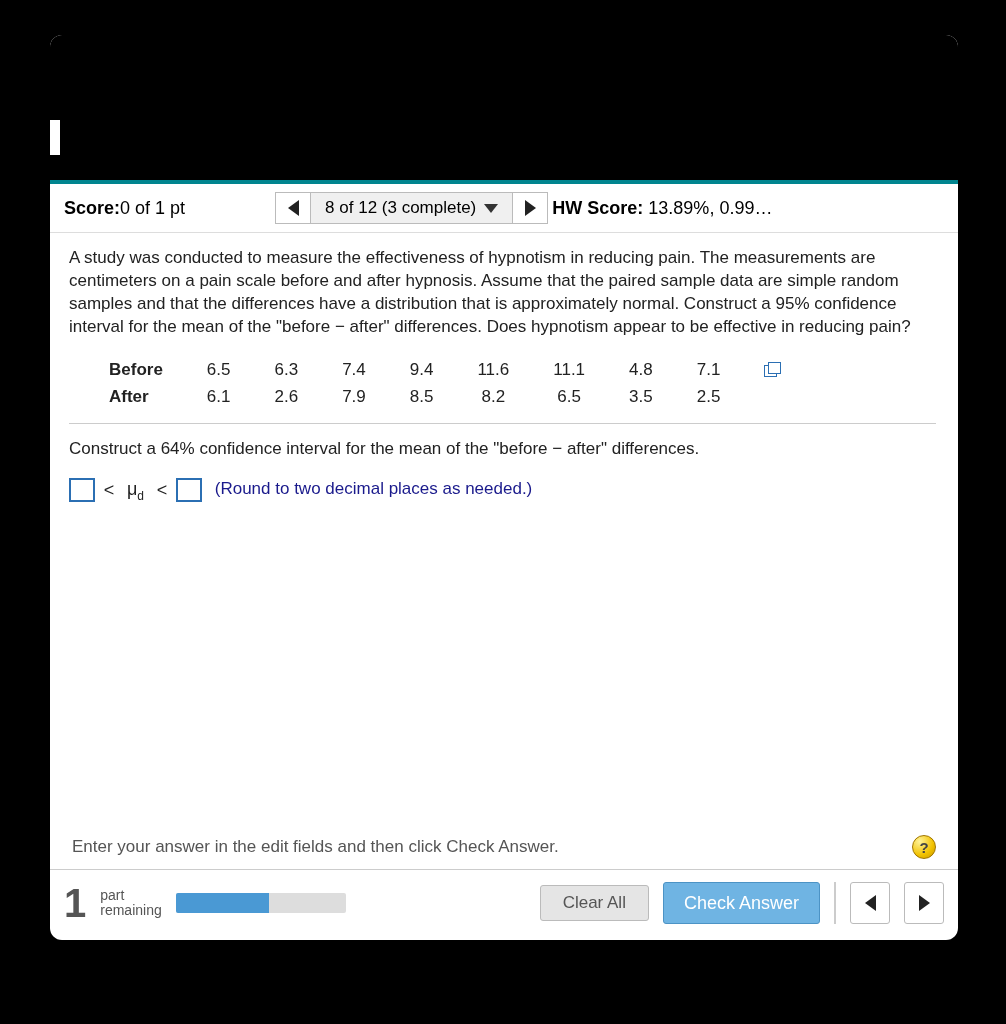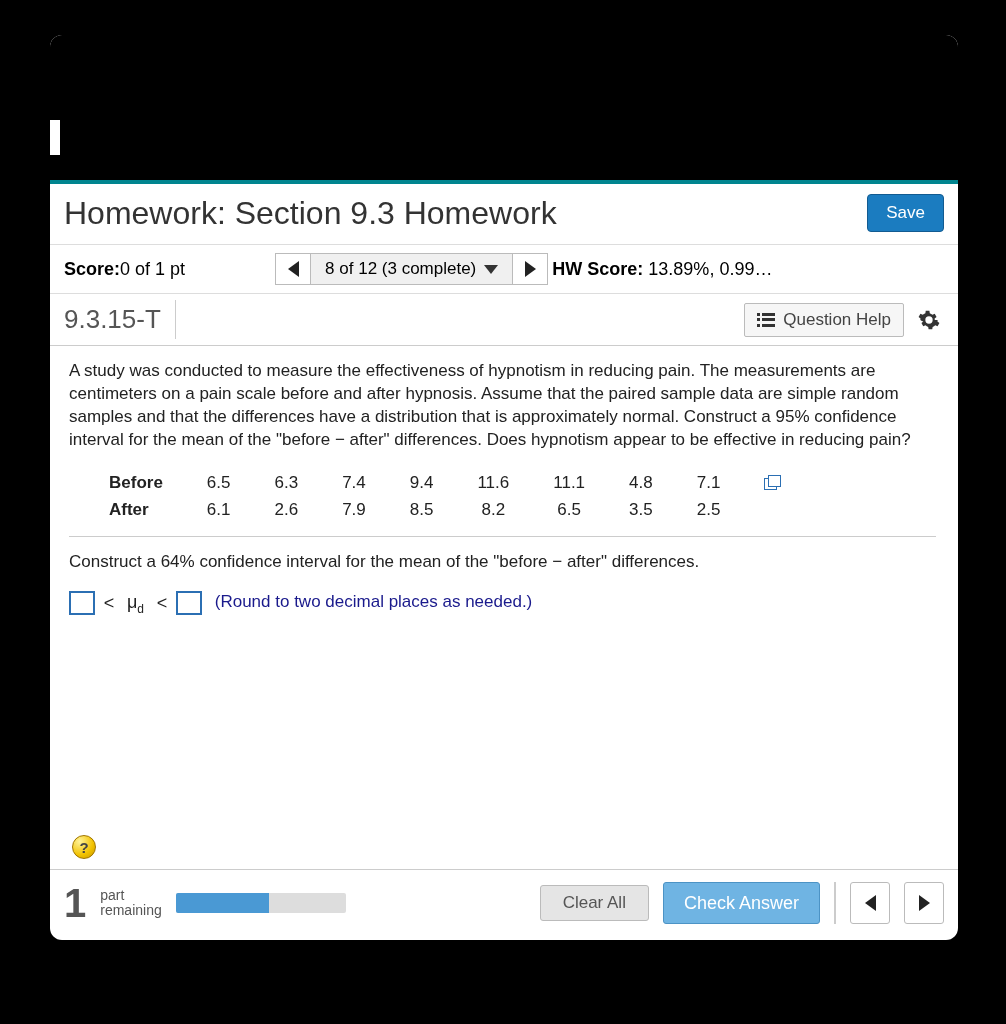--- a/index.html
+++ b/index.html
@@ -220,24 +220,20 @@
     display:flex;align-items:center;justify-content:center;cursor:pointer;border-radius:3px;
   }
 </style>
 </head>
 <body>
 
 <div class="window">
   <div class="top-black"></div>
   <div class="teal-bar"></div>
 
-  <div class="header-row">
-    <div class="page-title">Homework: Section 9.3 Homework</div>
-    <button class="save-btn">Save</button>
-  </div>
 
   <div class="sub-row">
     <span class="score-label">Score:</span>
     <span>0 of 1 pt</span>
     <span class="spacer1"></span>
     <div class="nav-group">
       <div class="nav-arrow">
           <span class="arrow-left-tri"></span>
         </div>
       <div class="nav-mid">
@@ -247,38 +243,20 @@
       <div class="nav-arrow">
           <span class="arrow-right-tri"></span>
         </div>
     </div>
     <span class="hw-score">
       <b>HW Score:</b>
       <span>13.89%, 0.99…</span>
     </span>
   </div>
 
-  <div class="q-row">
-    <div class="q-num-box">9.3.15-T</div>
-    <div class="flex"></div>
-    <div class="help-btn">
-      <span class="list-icon">
-          <span></span>
-          <i class="d1"></i>
-          <i class="d2"></i>
-          <i class="d3"></i>
-        </span>
-      <span>Question Help</span>
-    </div>
-    <div class="gear">
-      <svg viewBox="0 0 24 24" width="22" height="22">
-          <path fill="#333" d="M12 8a4 4 0 100 8 4 4 0 000-8zm9.4 4c0 .6-.05 1.2-.15 1.7l2.1 1.6-2 3.5-2.5-1a8 8 0 01-2.9 1.7l-.4 2.6h-4l-.4-2.6a8 8 0 01-2.9-1.7l-2.5 1-2-3.5 2.1-1.6A9 9 0 012.6 12c0-.6.05-1.2.15-1.7L.65 8.7l2-3.5 2.5 1a8 8 0 012.9-1.7L8.45 2h4l.4 2.6a8 8 0 012.9 1.7l2.5-1 2 3.5-2.1 1.6c.1.5.15 1.1.15 1.7z"></path>
-        </svg>
-    </div>
-  </div>
 
   <div class="content">
     <div>A study was conducted to measure the effectiveness of hypnotism in reducing pain. The  measurements are centimeters on a pain scale before and after hypnosis. Assume that the paired sample data are simple random samples and that the differences have a distribution that is approximately normal. Construct a 95% confidence interval for the mean of the "before − after" differences. Does hypnotism appear to be effective in reducing pain?</div>
 
     <table class="data-table">
       <tbody>
           <tr>
         <td>Before</td>
         <td>6.5</td>
         <td>6.3</td>
@@ -313,20 +291,21 @@
       <span class="ci-input"></span>
       <span class="mu-symbol">&lt;</span>
       <span class="mu-symbol"><span>μ</span><span class="sub-d">d</span></span>
       <span class="mu-symbol">&lt;</span>
       <span class="ci-input"></span>
       <span class="round-note" style="margin-left:8px;">(Round to two decimal places as needed.)</span>
     </div>
   </div>
 
   <div class="hint-row">
+    <span class="flex">Enter your answer in the edit fields and then click Check Answer.</span>
     <span class="q-mark">?</span>
   </div>
 
   <div class="footer">
     <span class="big-one">1</span>
     <div class="part-rem">
       <div>part</div>
       <div>remaining</div>
     </div>
     <div class="prog-bar">

